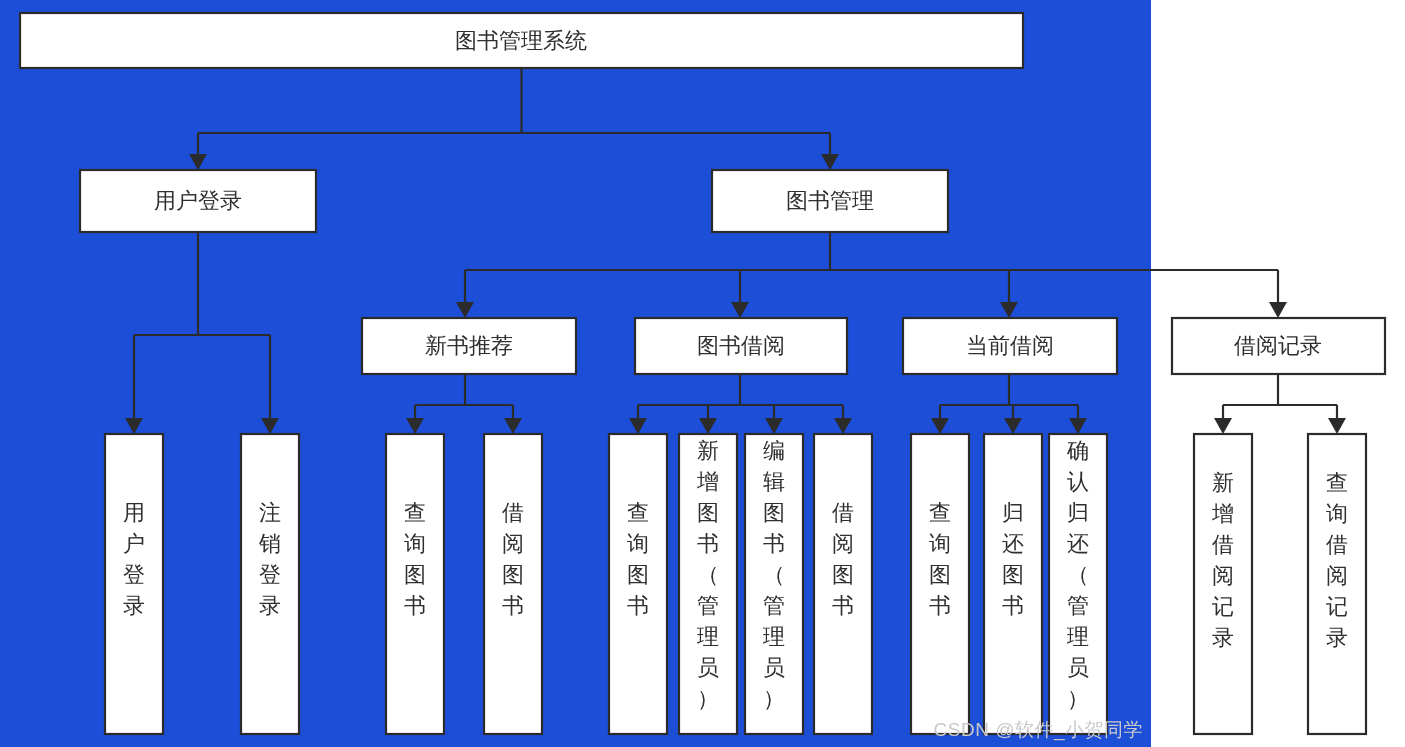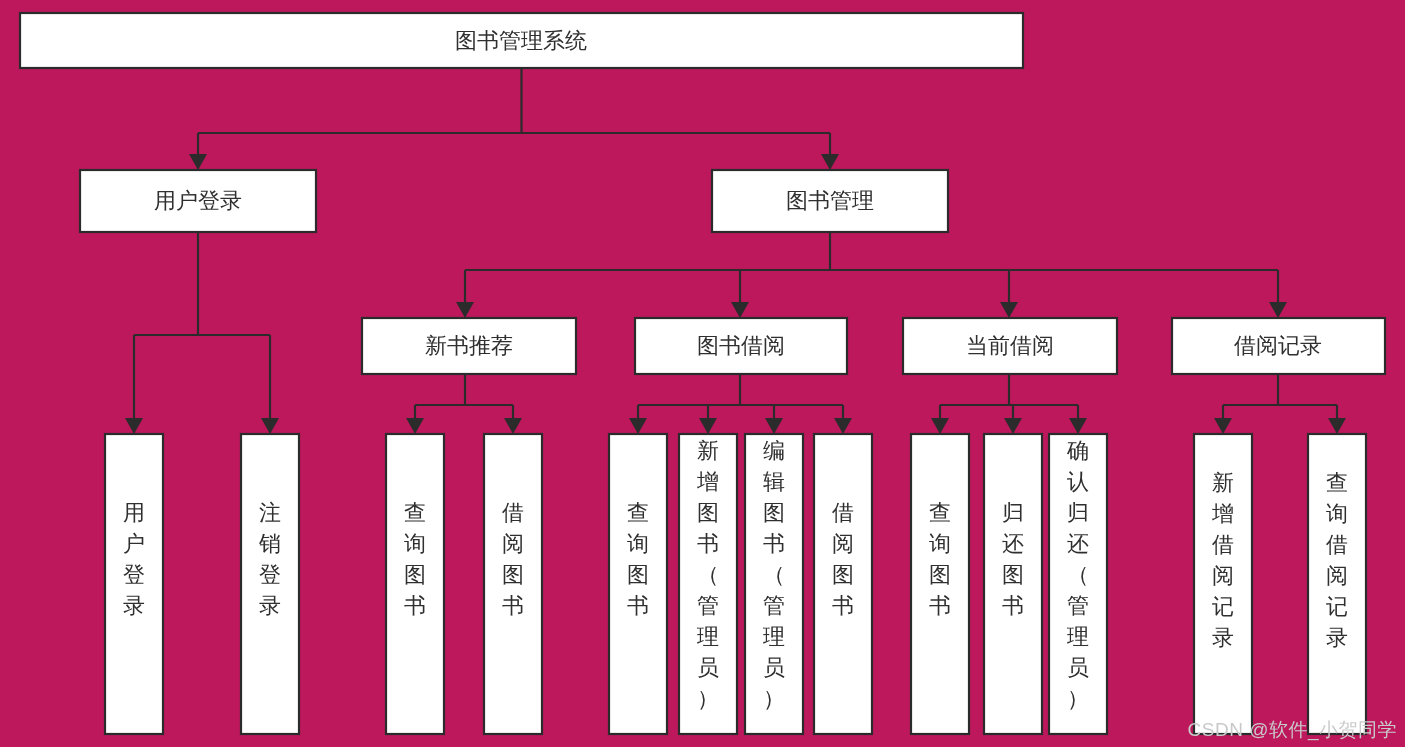--- a/index.html
+++ b/index.html
@@ -8,23 +8,23 @@
     background: #ffffff;
   }
   body {
     width: 1405px;
     height: 747px;
     font-family: "Liberation Sans", "DejaVu Sans", sans-serif;
     overflow: hidden;
   }
   #diagram-root {
     position: relative;
-    width: 1405px;
+    width: 1151px;
     height: 747px;
-    background: #be185d;
+    background: #1d4ed8;
   }
   svg#tree-svg {
     position: absolute;
     left: 0;
     top: 0;
     width: 1405px;
     height: 747px;
     display: block;
   }
   .node-box {

